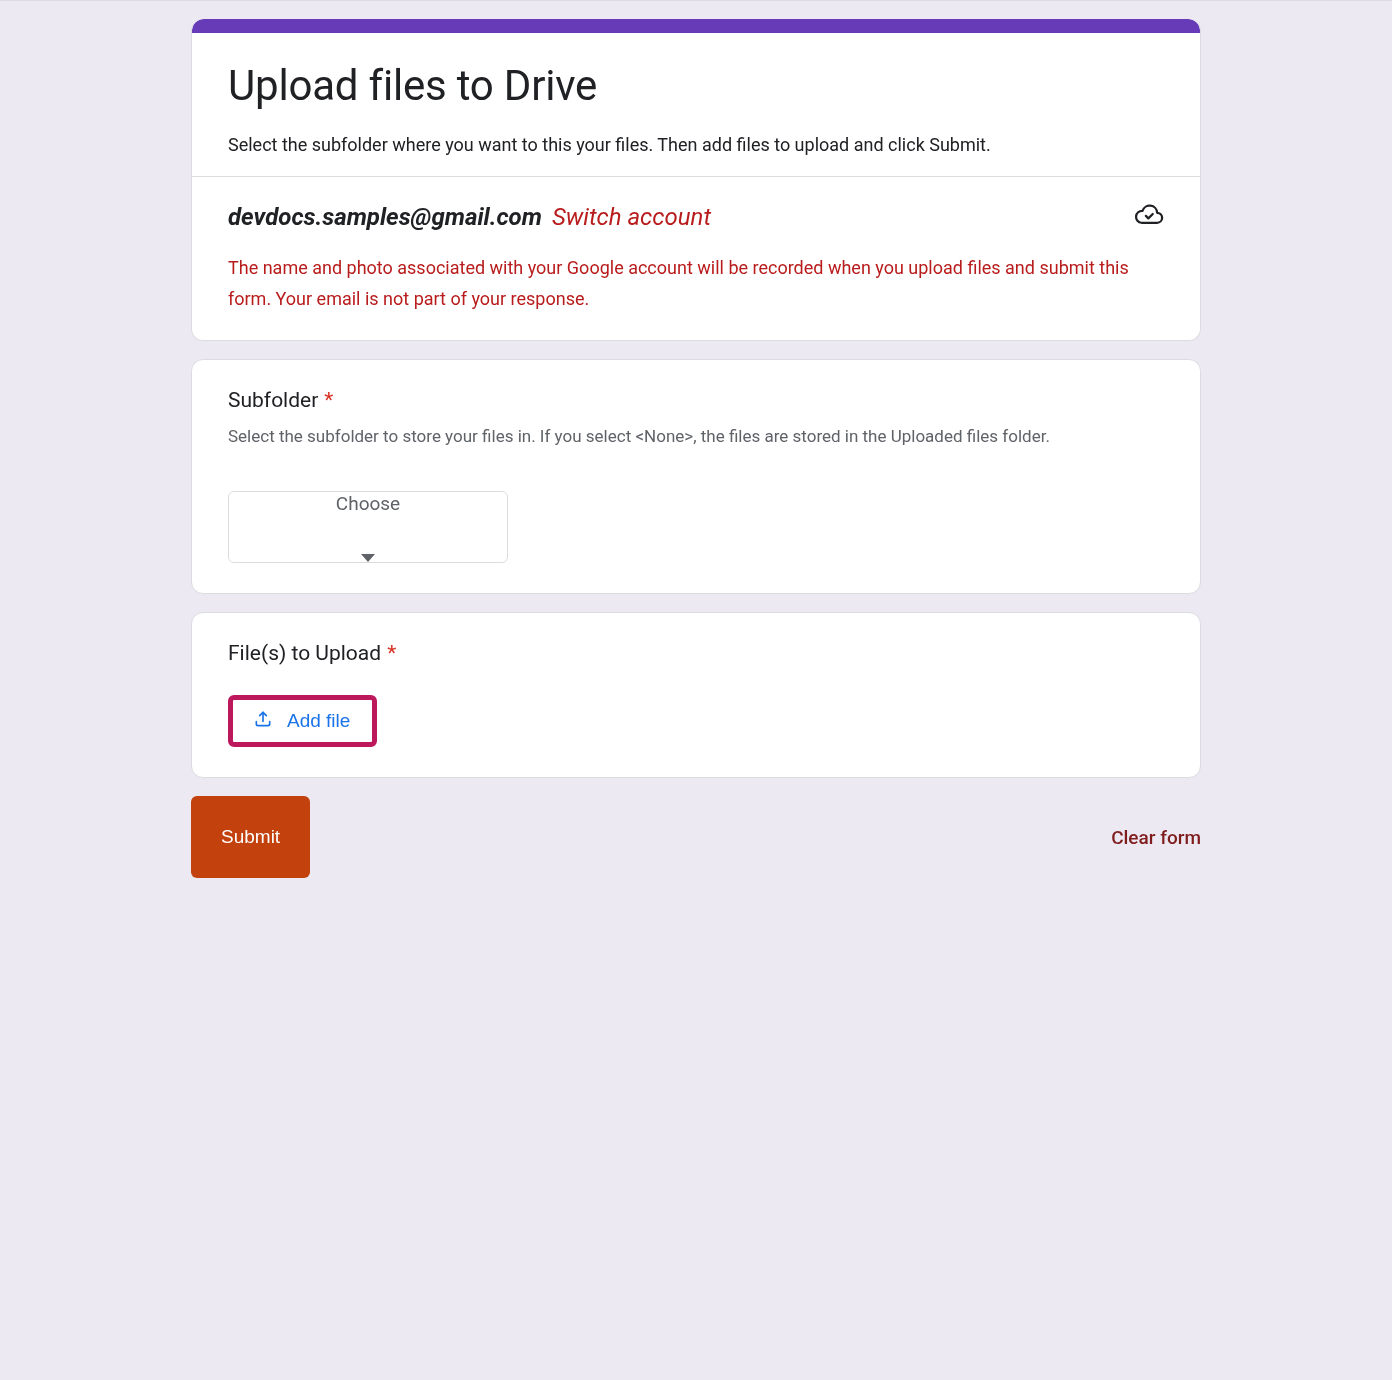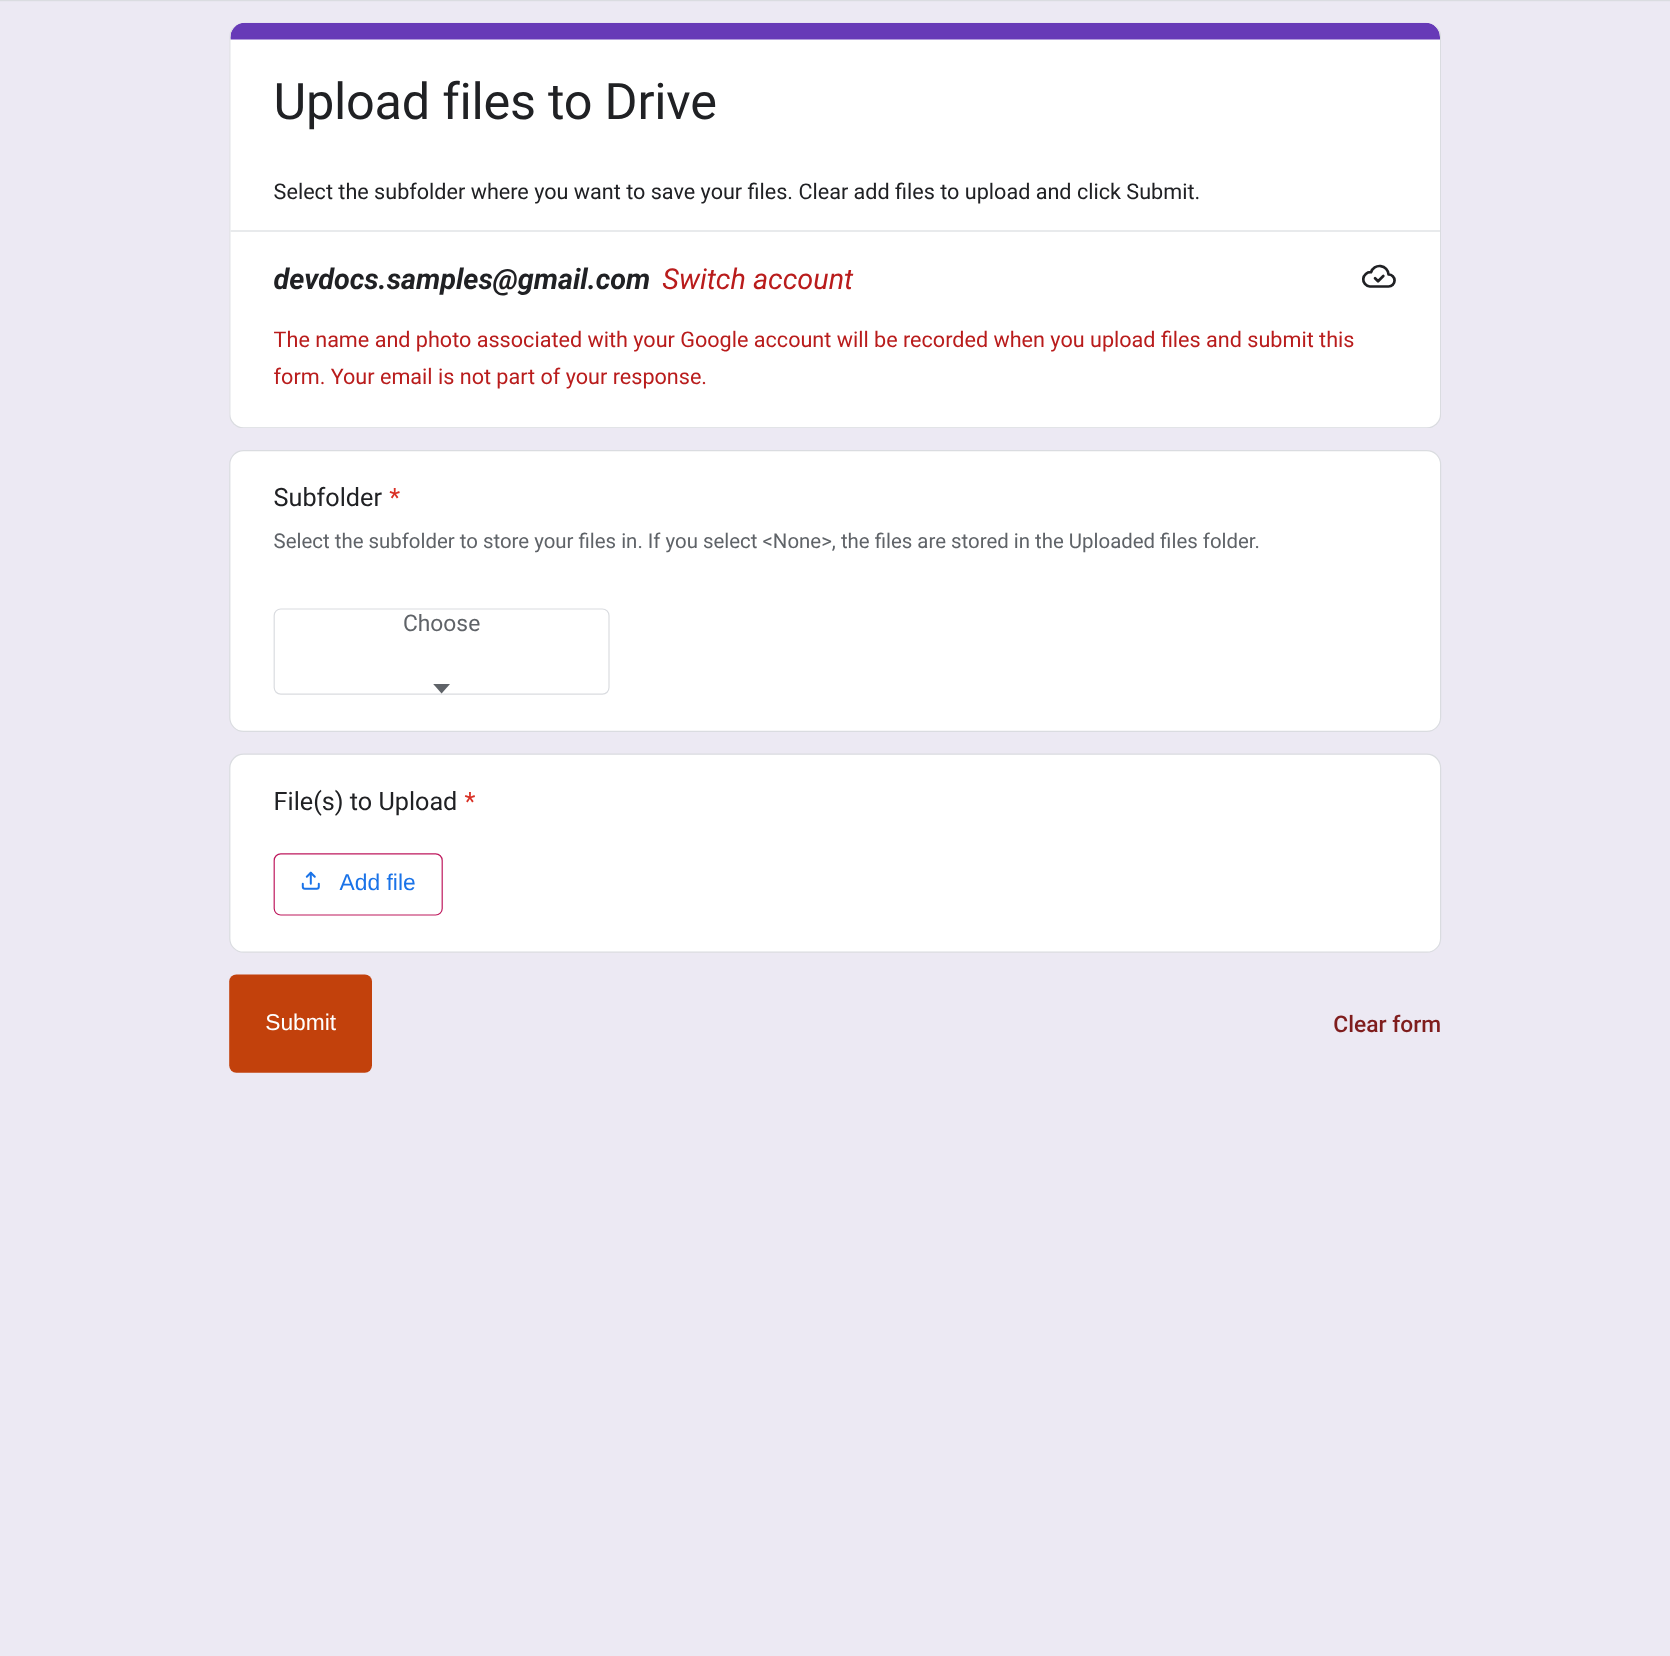--- a/index.html
+++ b/index.html
@@ -34,21 +34,21 @@
     }
     .header-body {
       padding: 28px 36px 16px;
     }
     .form-title {
       font-size: 42px;
       font-weight: 400;
       color: #202124;
       letter-spacing: -0.2px;
       line-height: 1.2;
-      margin-bottom: 36px;
+      margin-bottom: 20px;
     }
     .form-desc {
       font-size: 18px;
       color: #202124;
       line-height: 1.6;
     }
     .divider {
       height: 1px;
       background: #dadce0;
       margin: 0;
@@ -128,21 +128,21 @@
       border-right: 7px solid transparent;
       border-top: 8px solid #5f6368;
     }
     .addfile-btn {
       margin-top: 20px;
       display: inline-flex;
       align-items: center;
       gap: 14px;
       height: 52px;
       padding: 0 22px 0 20px;
-      border: 1px solid #be185d;
+      border: 5px solid #be185d;
       border-radius: 6px;
       background: #fff;
       color: #1a73e8;
       font-size: 19px;
       font-weight: 500;
       cursor: pointer;
     }
     .addfile-btn svg { width: 20px; height: 20px; }
     .actions {
       display: flex;
@@ -169,21 +169,21 @@
   </style>
 </head>
 <body>
 
 <div class="page">
 
   <div class="card header-card">
     <div class="header-stripe"></div>
     <div class="header-body">
       <h1 class="form-title">Upload files to Drive</h1>
-      <p class="form-desc">Select the subfolder where you want to save your files. Clear add files to upload and click Submit.</p>
+      <p class="form-desc">Select the subfolder where you want to this your files. Then add files to upload and click Submit.</p>
     </div>
     <hr class="divider">
     <div class="account-body">
       <div class="account-row">
         <span class="account-email">devdocs.samples@gmail.com</span>
         <span class="switch-link">Switch account</span>
         <span class="spacer"></span>
         <span>
           <svg class="cloud-icon" viewBox="0 0 24 24" fill="none" stroke="currentColor" stroke-width="1.8" stroke-linecap="round" stroke-linejoin="round">
             <path d="M18.5 19a4 4 0 0 0 0-8 6 6 0 0 0-11.7-1.5A4.5 4.5 0 0 0 6 19h12.5z"></path>

